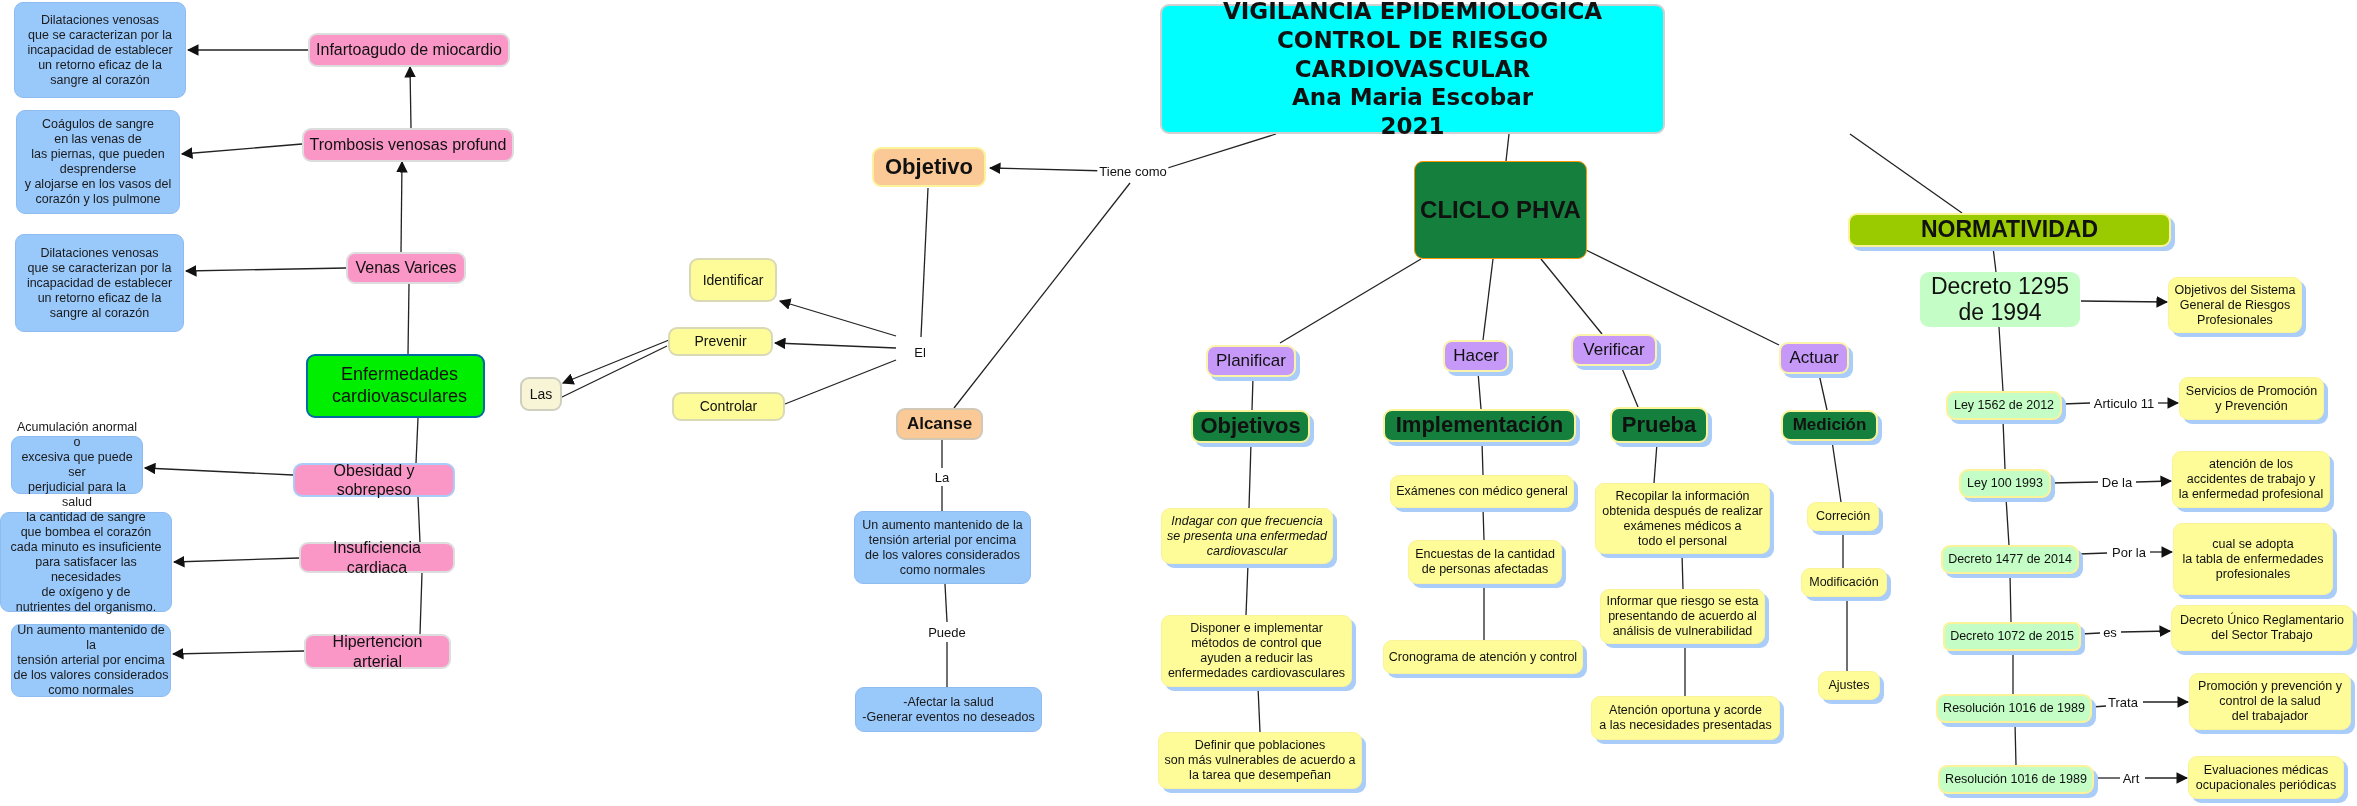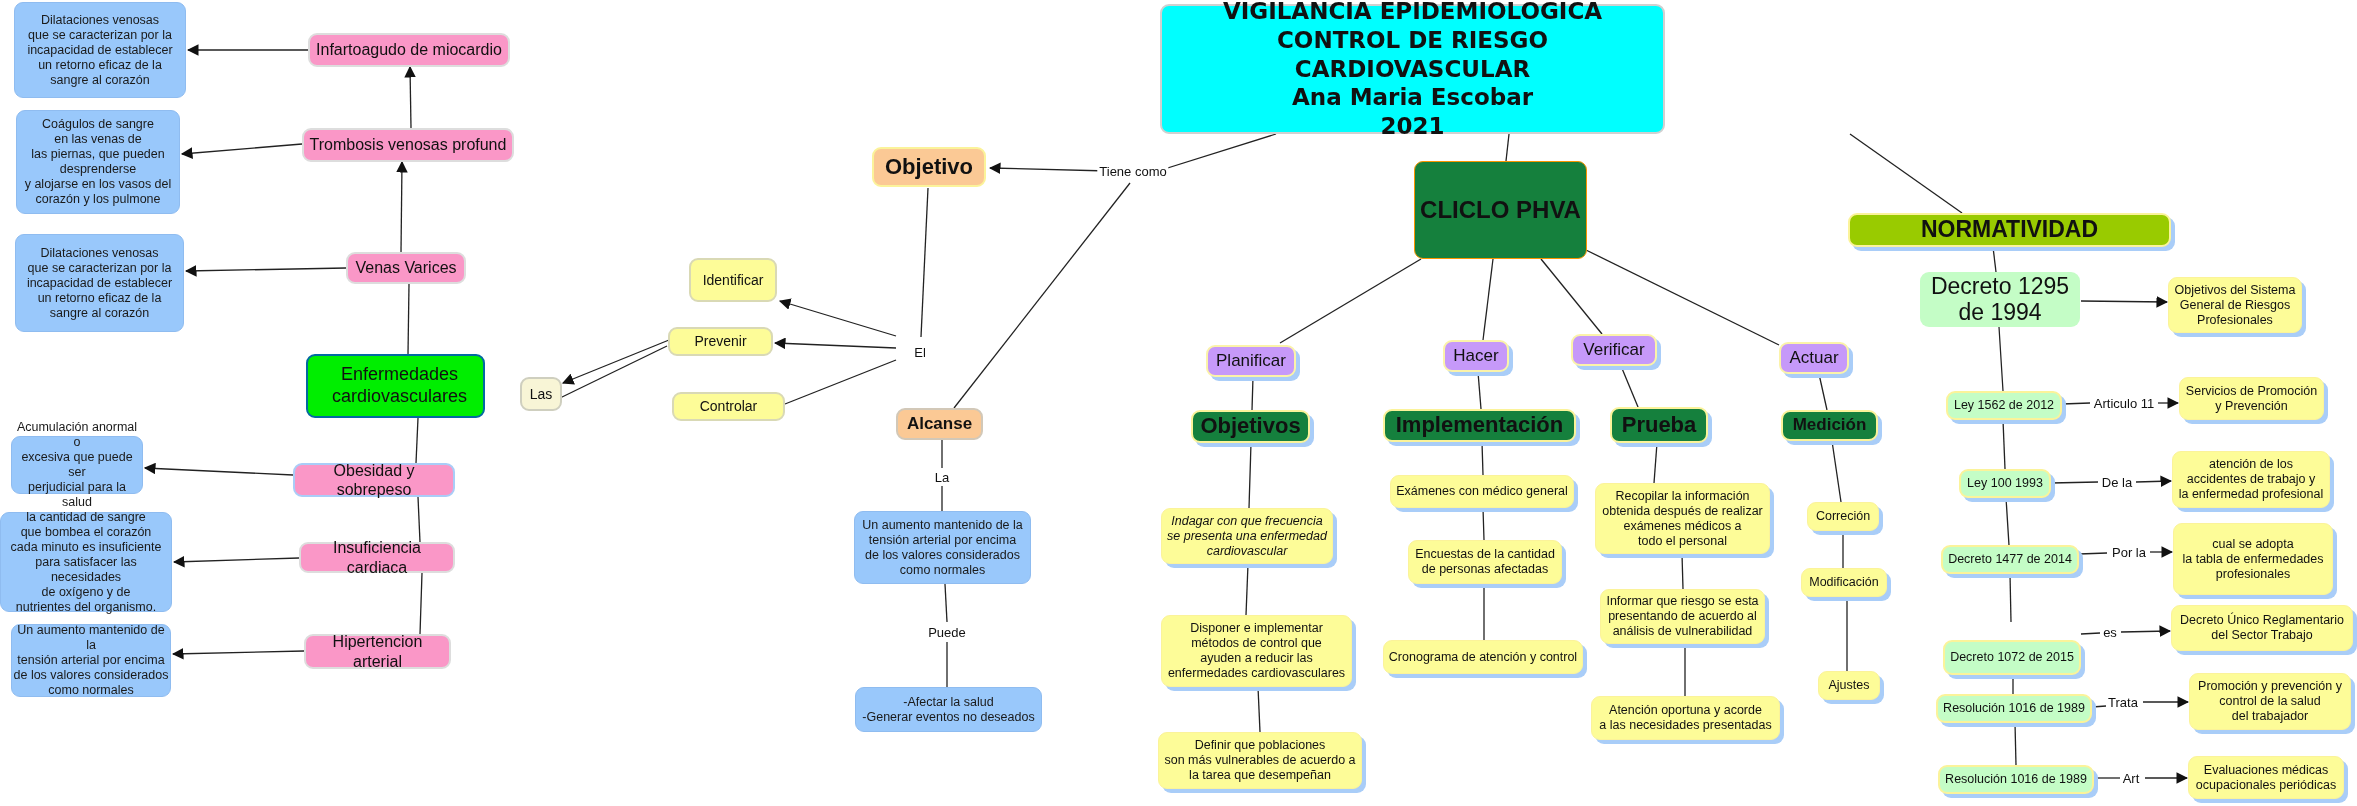--- a/index.html
+++ b/index.html
@@ -205,21 +205,21 @@
 <div class="node lemon" id="i31" style="left:1801px;top:568px;width:86px;height:29px;">Modificación</div>
 <div class="node lemon" id="i32" style="left:1818px;top:671px;width:62px;height:29px;">Ajustes</div>
 
 <div class="node lime" id="n-norm" style="left:1848px;top:213px;width:323px;height:34px;">NORMATIVIDAD</div>
 
 <div class="node mint" id="m0" style="left:1920px;top:272px;width:160px;height:55px;font-size:23px;line-height:1.1;border:none;box-shadow:none;">Decreto 1295
 de 1994</div>
 <div class="node mint" id="m1" style="left:1946px;top:391px;width:116px;height:29px;">Ley 1562 de 2012</div>
 <div class="node mint" id="m2" style="left:1959px;top:469px;width:92px;height:29px;">Ley 100 1993</div>
 <div class="node mint" id="m3" style="left:1941px;top:545px;width:138px;height:29px;">Decreto 1477 de 2014</div>
-<div class="node mint" id="m4" style="left:1943px;top:640px;width:138px;height:35px;">Decreto 1072 de 2015</div>
+<div class="node mint" id="m4" style="left:1943px;top:622px;width:138px;height:29px;border-radius:7px;">Decreto 1072 de 2015</div>
 <div class="node mint" id="m5" style="left:1936px;top:694px;width:156px;height:29px;">Resolución 1016 de 1989</div>
 <div class="node mint" id="m6" style="left:1938px;top:765px;width:156px;height:29px;">Resolución 1016 de 1989</div>
 
 <div class="node lemon" id="t0" style="left:2168px;top:277px;width:134px;height:56px;">Objetivos del Sistema
 General de Riesgos
 Profesionales</div>
 <div class="node lemon" id="t1" style="left:2179px;top:377px;width:145px;height:43px;">Servicios de Promoción
 y Prevención</div>
 <div class="node lemon" id="t2" style="left:2172px;top:451px;width:158px;height:57px;">atención de los
 accidentes de trabajo y

